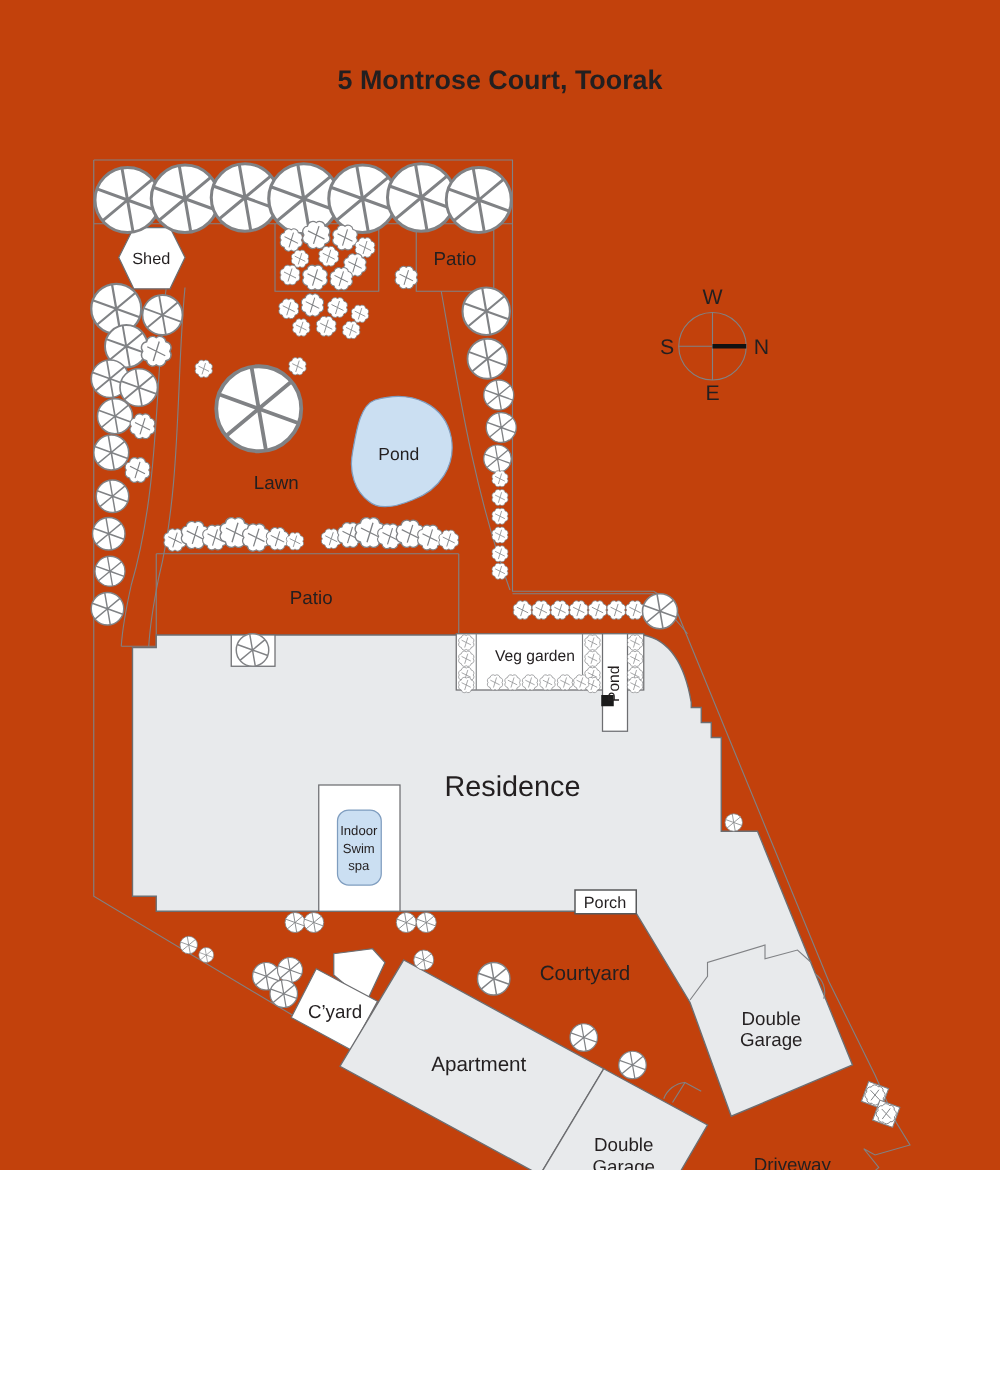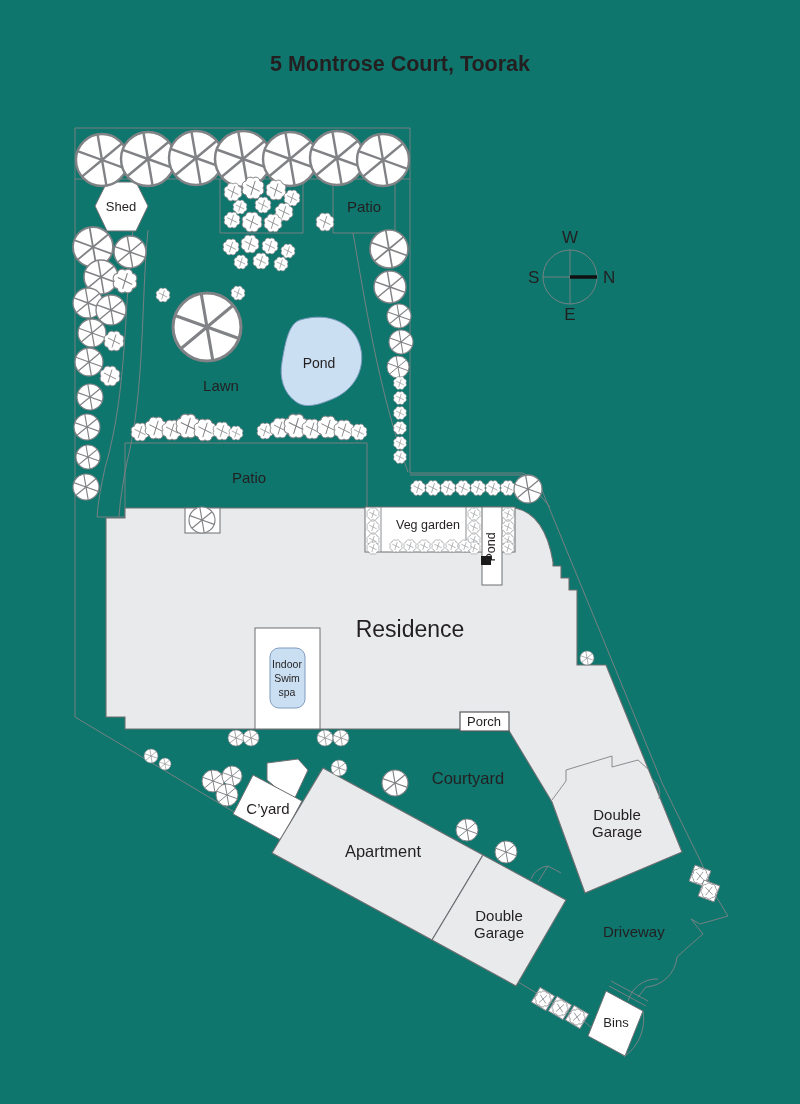--- a/index.html
+++ b/index.html
@@ -1,16 +1,16 @@
 <!DOCTYPE html>
 <html style="--building_fill: #e8eaec; --building_stroke: #6d6e71; --water_fill: #cbdff2; --water_stroke: #7f9dbf; --line: #808285; --text: #231f20; --compass_north: #111111;"><head>
 <meta charset="utf-8">
 <style>
   html,body{margin:0;padding:0;background:#fff;}
-  #stage{position:relative;width:800px;height:1104px;background:#0f766e;overflow:hidden;}
+  #stage{position:relative;width:800px;height:936px;background:#c2410c;overflow:hidden;}
   svg{display:block;}
   svg text{font-family:"Liberation Sans",sans-serif;fill:var(--text,#231f20);}
   .ln{fill:none;stroke:var(--line,#808285);stroke-width:0.9;}
   .bnd{fill:none;stroke:var(--line,#808285);stroke-width:0.9;}
   .bld{fill:var(--building_fill,#e8eaec);stroke:var(--building_stroke,#6d6e71);stroke-width:1.1;}
   .wht{fill:#ffffff;stroke:var(--building_stroke,#6d6e71);stroke-width:1;}
   .wht2{fill:#ffffff;stroke:#58595b;stroke-width:1.2;}
   .water{fill:var(--water_fill,#cbdff2);stroke:var(--water_stroke,#7f9dbf);stroke-width:1;}
   .tr{fill:#fff;stroke:var(--line,#808285);stroke-width:0.9;}
   .dark{fill:#1a1a1a;}

